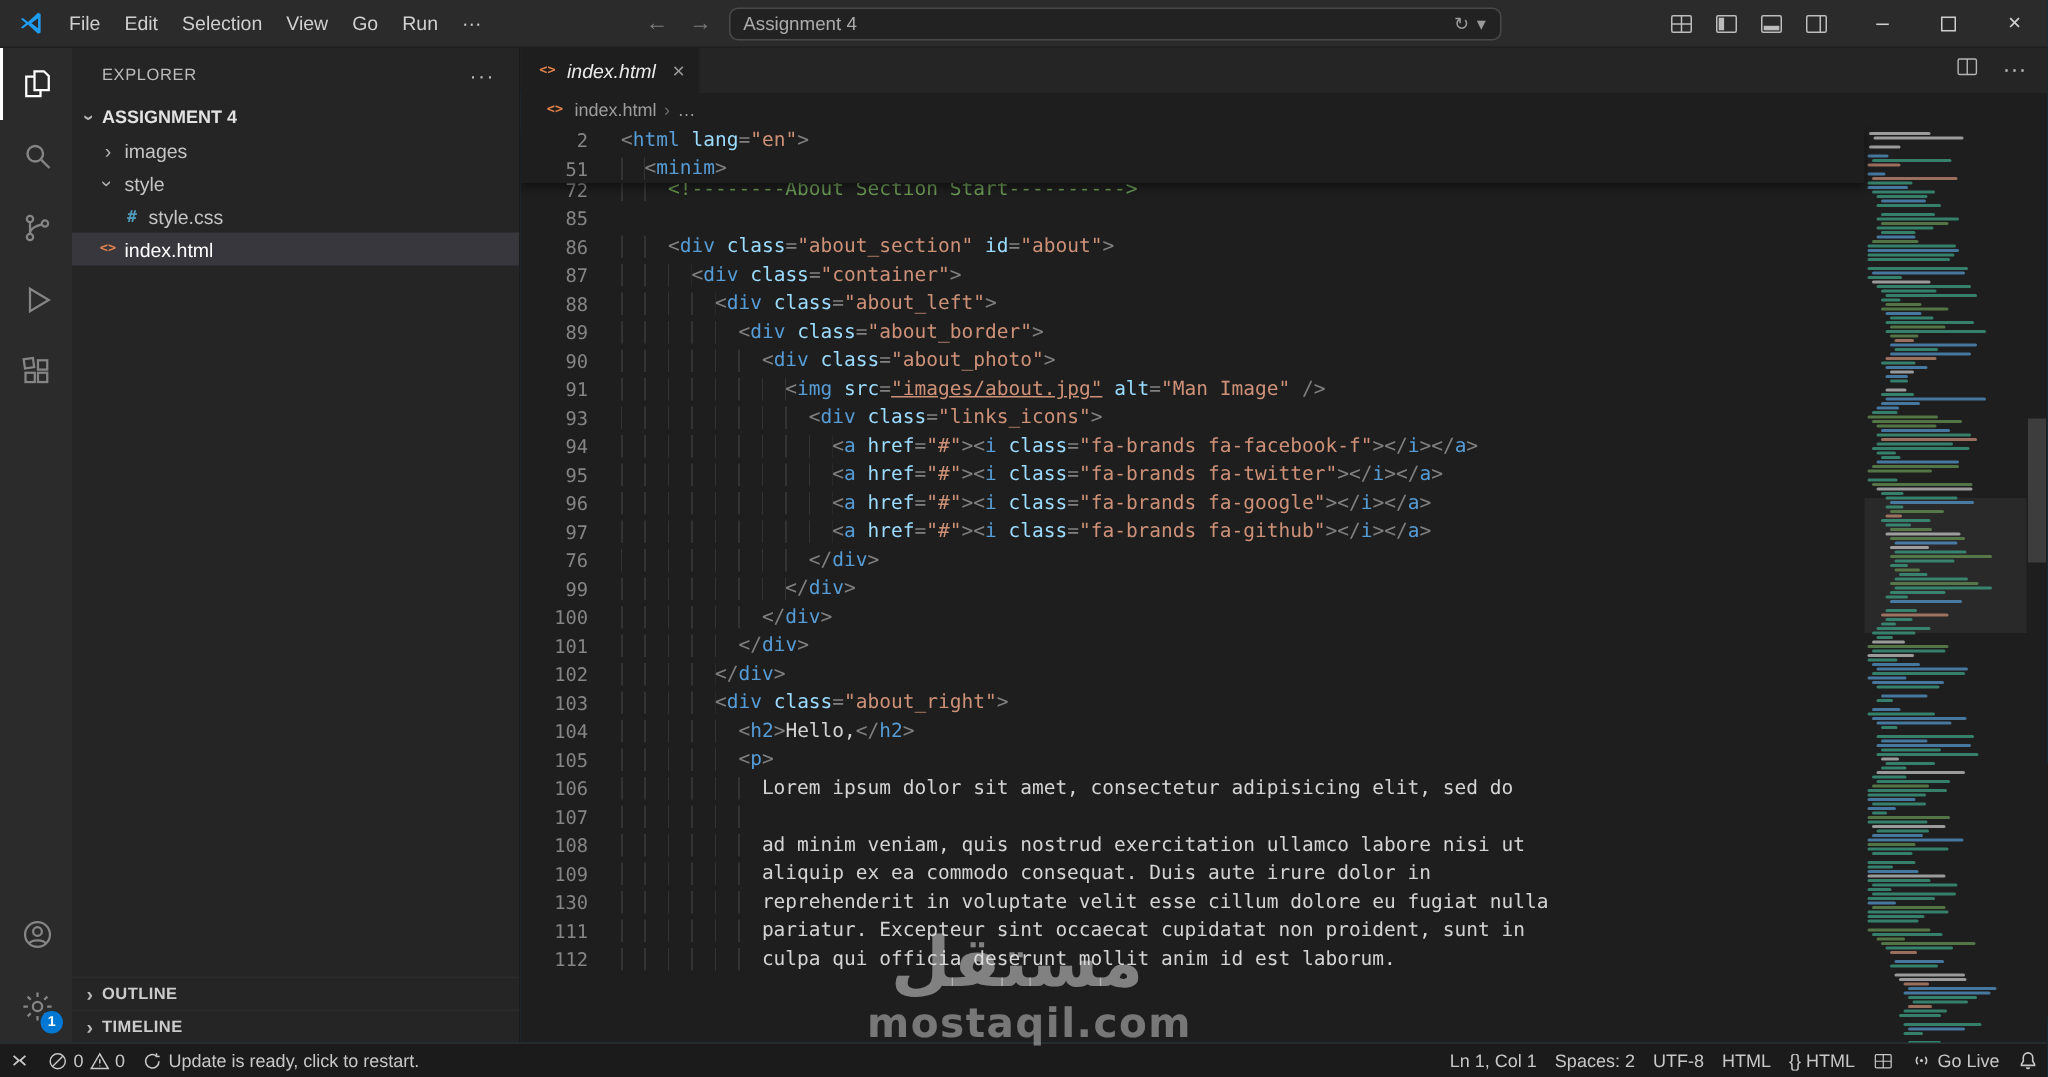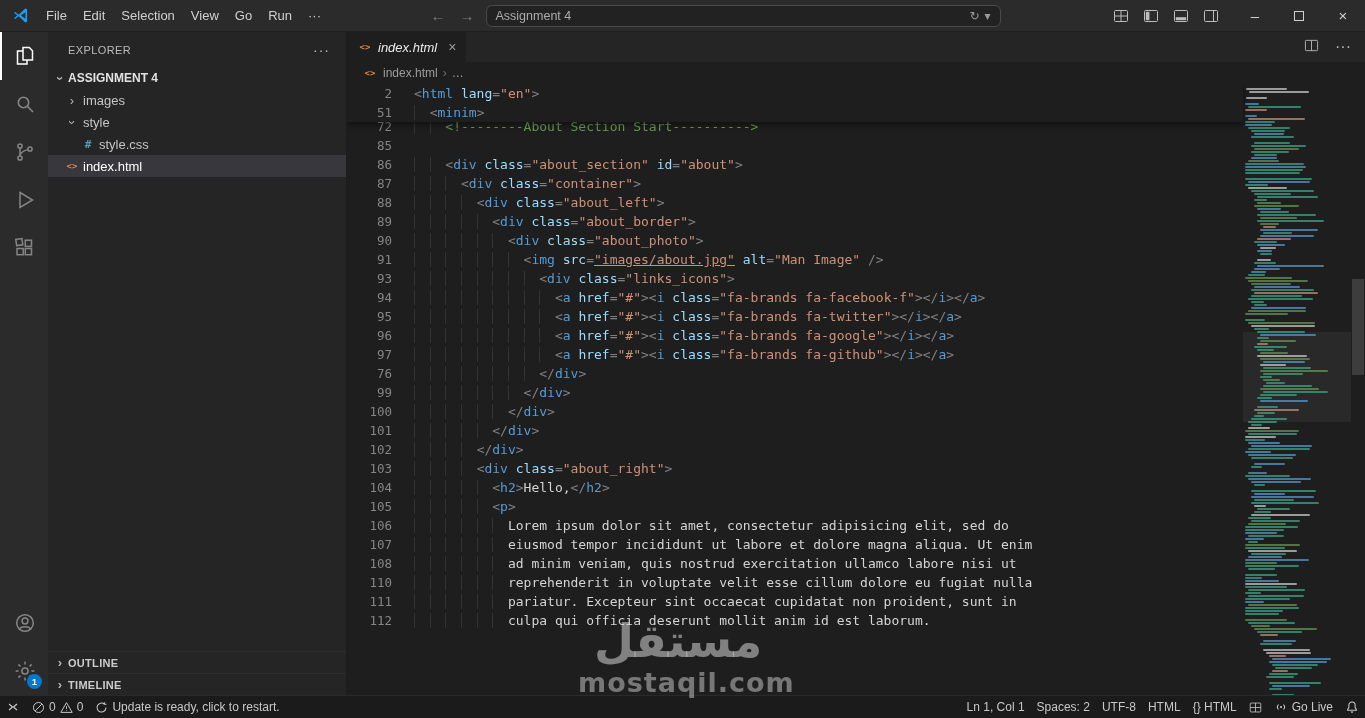--- a/index.html
+++ b/index.html
@@ -293,23 +293,24 @@
             <div class="code-line"><span class="line-num">97</span><span class="line-code"><span class="ind">                  </span><span class="tk-p">&lt;</span><span class="tk-t">a</span><span class="tk-x"> </span><span class="tk-a">href</span><span class="tk-p">=</span><span class="tk-s">"#"</span><span class="tk-p">&gt;&lt;</span><span class="tk-t">i</span><span class="tk-x"> </span><span class="tk-a">class</span><span class="tk-p">=</span><span class="tk-s">"fa-brands fa-github"</span><span class="tk-p">&gt;&lt;/</span><span class="tk-t">i</span><span class="tk-p">&gt;&lt;/</span><span class="tk-t">a</span><span class="tk-p">&gt;</span></span></div>
             <div class="code-line"><span class="line-num">76</span><span class="line-code"><span class="ind">                </span><span class="tk-p">&lt;/</span><span class="tk-t">div</span><span class="tk-p">&gt;</span></span></div>
             <div class="code-line"><span class="line-num">99</span><span class="line-code"><span class="ind">              </span><span class="tk-p">&lt;/</span><span class="tk-t">div</span><span class="tk-p">&gt;</span></span></div>
             <div class="code-line"><span class="line-num">100</span><span class="line-code"><span class="ind">            </span><span class="tk-p">&lt;/</span><span class="tk-t">div</span><span class="tk-p">&gt;</span></span></div>
             <div class="code-line"><span class="line-num">101</span><span class="line-code"><span class="ind">          </span><span class="tk-p">&lt;/</span><span class="tk-t">div</span><span class="tk-p">&gt;</span></span></div>
             <div class="code-line"><span class="line-num">102</span><span class="line-code"><span class="ind">        </span><span class="tk-p">&lt;/</span><span class="tk-t">div</span><span class="tk-p">&gt;</span></span></div>
             <div class="code-line"><span class="line-num">103</span><span class="line-code"><span class="ind">        </span><span class="tk-p">&lt;</span><span class="tk-t">div</span><span class="tk-x"> </span><span class="tk-a">class</span><span class="tk-p">=</span><span class="tk-s">"about_right"</span><span class="tk-p">&gt;</span></span></div>
             <div class="code-line"><span class="line-num">104</span><span class="line-code"><span class="ind">          </span><span class="tk-p">&lt;</span><span class="tk-t">h2</span><span class="tk-p">&gt;</span><span class="tk-x">Hello,</span><span class="tk-p">&lt;/</span><span class="tk-t">h2</span><span class="tk-p">&gt;</span></span></div>
             <div class="code-line"><span class="line-num">105</span><span class="line-code"><span class="ind">          </span><span class="tk-p">&lt;</span><span class="tk-t">p</span><span class="tk-p">&gt;</span></span></div>
             <div class="code-line"><span class="line-num">106</span><span class="line-code"><span class="ind">            </span><span class="tk-x">Lorem ipsum dolor sit amet, consectetur adipisicing elit, sed do</span></span></div>
-            <div class="code-line"><span class="line-num">107</span><span class="line-code"><span class="ind">            </span><span class="tk-x">eiusmod tempor incididunt ut labore et dolore magna aliqua. Ut enim</span></span></div>
+            <div class="code-line"><span class="line-num">107</span><span class="line-code"><span class="ind">            </span></span></div>
             <div class="code-line"><span class="line-num">108</span><span class="line-code"><span class="ind">            </span><span class="tk-x">ad minim veniam, quis nostrud exercitation ullamco labore nisi ut</span></span></div>
-            <div class="code-line"><span class="line-num">110</span><span class="line-code"><span class="ind">            </span><span class="tk-x">reprehenderit in voluptate velit esse cillum dolore eu fugiat nulla</span></span></div>
+            <div class="code-line"><span class="line-num">109</span><span class="line-code"><span class="ind">            </span><span class="tk-x">aliquip ex ea commodo consequat. Duis aute irure dolor in</span></span></div>
+            <div class="code-line"><span class="line-num">130</span><span class="line-code"><span class="ind">            </span><span class="tk-x">reprehenderit in voluptate velit esse cillum dolore eu fugiat nulla</span></span></div>
             <div class="code-line"><span class="line-num">111</span><span class="line-code"><span class="ind">            </span><span class="tk-x">pariatur. Excepteur sint occaecat cupidatat non proident, sunt in</span></span></div>
             <div class="code-line"><span class="line-num">112</span><span class="line-code"><span class="ind">            </span><span class="tk-x">culpa qui officia deserunt mollit anim id est laborum.</span></span></div>
           </div>
         <div class="sticky" id="sticky-lines">
             <div class="code-line sticky-line"><span class="line-num">2</span><span class="line-code"><span class="tk-p">&lt;</span><span class="tk-t">html</span><span class="tk-x"> </span><span class="tk-a">lang</span><span class="tk-p">=</span><span class="tk-s">"en"</span><span class="tk-p">&gt;</span></span></div>
             <div class="code-line sticky-line"><span class="line-num">51</span><span class="line-code"><span class="ind">  </span><span class="tk-p">&lt;</span><span class="tk-t">minim</span><span class="tk-p">&gt;</span></span></div>
           </div>
         <div class="minimap" id="minimap">
             <div class="mm-slider"></div>
             <div class="mm-row" style="margin-left: 3px; width: 41.4529px; background: rgb(208, 208, 208); opacity: 0.7;"></div>

